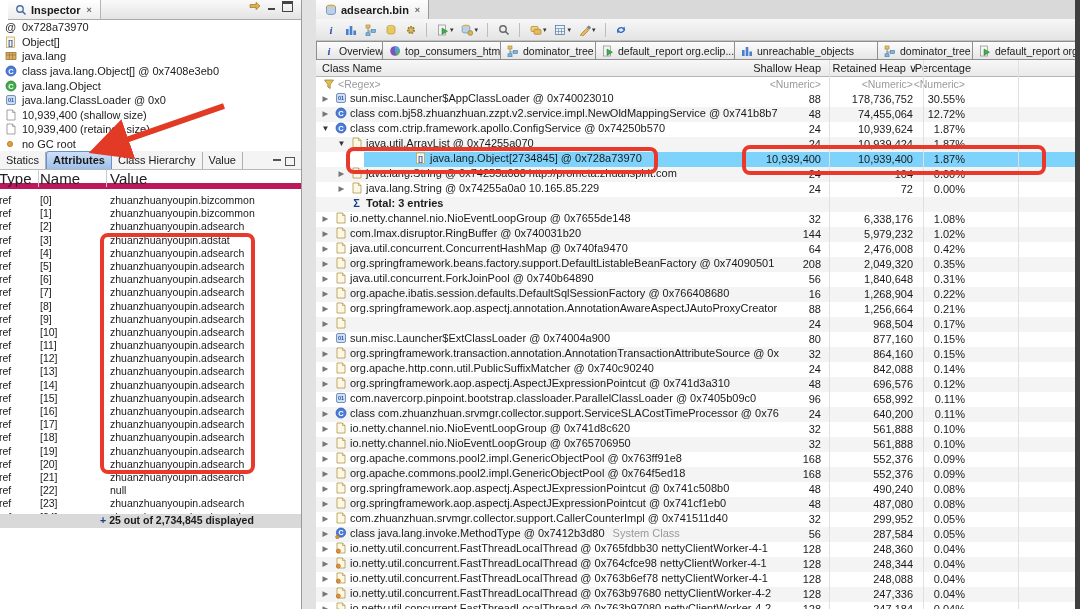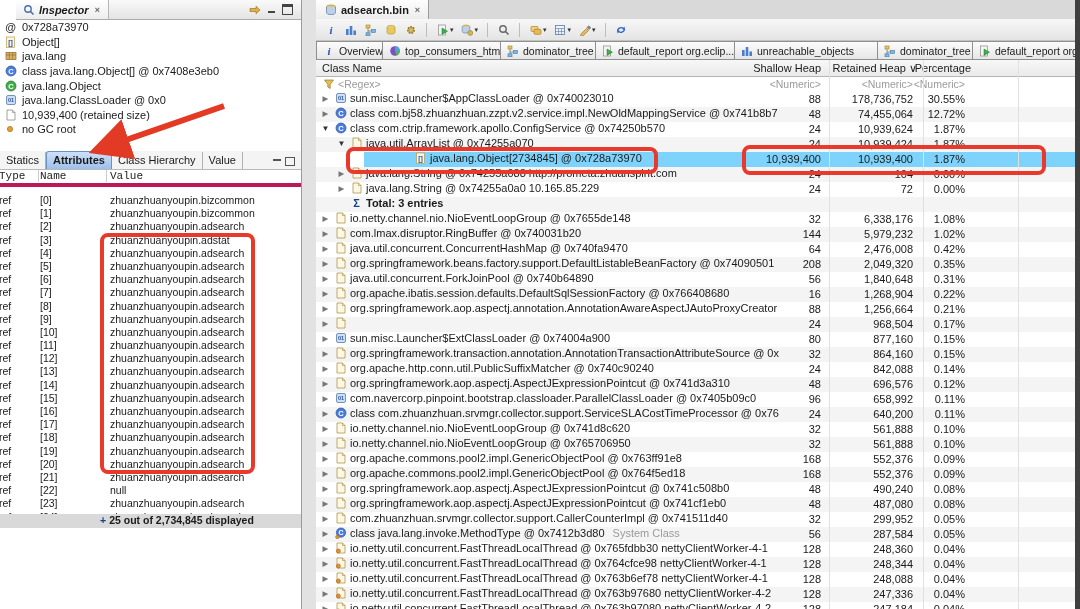--- a/index.html
+++ b/index.html
@@ -2,38 +2,38 @@
 <html><head>
 <meta charset="utf-8">
 <style>
   html,body{margin:0;padding:0;}
   body{width:1080px;height:609px;overflow:hidden;background:#e8e8e8;
        font-family:"Liberation Sans",sans-serif;color:#1a1a1a;position:relative;
        -webkit-font-smoothing:antialiased;}
   .app{position:absolute;inset:0;}
   
   .left-panel{position:absolute;left:0;top:0;width:301px;height:609px;background:#fff;border-right:1px solid #9a9a9a;}
-  .view-tabbar{position:absolute;left:16px;top:0;right:0;height:19px;background:linear-gradient(#fafafa,#e3e3e3);border-bottom:1px solid #ababab;display:flex;align-items:center;font-style:italic;}
+  .view-tabbar{position:absolute;left:8px;top:0;right:0;height:19px;background:linear-gradient(#fafafa,#e3e3e3);border-bottom:1px solid #ababab;display:flex;align-items:flex-start;}
   .view-tab{display:flex;align-items:center;gap:4px;padding:0 8px 0 6px;height:100%;background:linear-gradient(#fff,#ededed);border-right:1px solid #b5b5b5;font-size:11px;font-weight:bold;}
   .view-controls{margin-left:auto;display:flex;align-items:center;gap:6px;padding-right:8px;}
   .winbtn{width:9px;height:9px;display:inline-block;position:relative;cursor:default;}
   .winbtn.min:after{content:"";position:absolute;left:1px;right:1px;bottom:1px;height:2px;background:#444;}
   .winbtn.max{border:1px solid #444;}
   .winbtn.max:after{content:"";position:absolute;left:0;right:0;top:0;height:2px;background:#444;}
   .closex{font-size:9px;color:#666;margin-left:2px;}
   .insp-lines{position:absolute;left:0;top:20px;width:100%;}
   .iline{display:flex;align-items:center;gap:5px;height:14.6px;padding-left:4px;font-size:11px;white-space:nowrap;}
   .insp-tabs{position:absolute;left:0;top:151px;right:0;height:18px;border-bottom:1px solid #b9b9b9;display:flex;align-items:flex-end;background:#f4f4f4;}
   .itab{font-size:11px;padding:2px 6px;border-right:1px solid #b0b0b0;height:13px;line-height:13px;background:#f4f4f4;}
   .itab.active{background:linear-gradient(#cfe0f7,#9dc0ea);border:1px solid #6a93c4;border-bottom:none;border-radius:3px 3px 0 0;font-weight:bold;}
   .miniicons{margin-left:auto;display:flex;gap:4px;padding:0 6px 3px 0;}
   .mini{width:8px;height:7px;display:inline-block;position:relative;}
   .mini.a:after{content:"";position:absolute;left:0;right:0;top:2px;height:2px;background:#555;}
   .mini.b{border:1px solid #555;}
-  .insp-thead{position:absolute;left:0;top:170px;right:0;height:13px;font-size:11px;color:#222;border-bottom:4px solid #be185d;font-family:Liberation Mono, monospace;}
+  .insp-thead{position:absolute;left:0;top:170px;right:0;height:13px;font-size:15px;color:#222;border-bottom:6px solid #be185d;}
   .insp-thead span{position:absolute;top:0;}
   .icol0{left:2px;text-indent:-3px;border-right:1px solid #ccc;width:36px;}
   .icol1{left:40px;border-right:1px solid #ccc;width:66px;}
   .icol2{left:110px;}
   .insp-rows{position:absolute;left:0;top:184px;right:0;margin-top:10px;}
   .irow{position:relative;height:13.2px;font-size:10.5px;white-space:nowrap;}
   .irow span{position:absolute;top:0;}
   .ity{left:2px;text-indent:-3px;}
   .inm{left:40px;}
   .ivl{left:110px;}
@@ -157,20 +157,29 @@
           </span>
           <span>java.lang.ClassLoader @ 0x0</span>
         </div>
         <div class="iline">
           <span class="ic">
             <svg viewBox="0 0 12 12">
               <path d="M2 1 h5.5 L10 3.5 V11 H2 z" fill="#fff" stroke="#8a8a8a" stroke-width=".8"></path>
               <path d="M7.5 1 V3.5 H10" fill="none" stroke="#8a8a8a" stroke-width=".7"></path>
             </svg>
           </span>
+          <span>10,939,400 (shallow size)</span>
+        </div>
+        <div class="iline">
+          <span class="ic">
+            <svg viewBox="0 0 12 12">
+              <path d="M2 1 h5.5 L10 3.5 V11 H2 z" fill="#fff" stroke="#8a8a8a" stroke-width=".8"></path>
+              <path d="M7.5 1 V3.5 H10" fill="none" stroke="#8a8a8a" stroke-width=".7"></path>
+            </svg>
+          </span>
           <span>10,939,400 (retained size)</span>
         </div>
         <div class="iline">
           <span class="ic">
             <svg viewBox="0 0 12 12">
               <circle cx="5" cy="6" r="2.6" fill="#e8a02e" stroke="#a06a12" stroke-width=".7"></circle>
             </svg>
           </span>
           <span>no GC root</span>
         </div>

